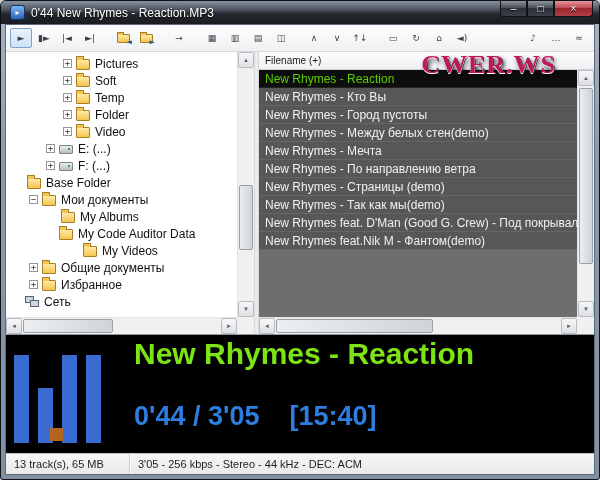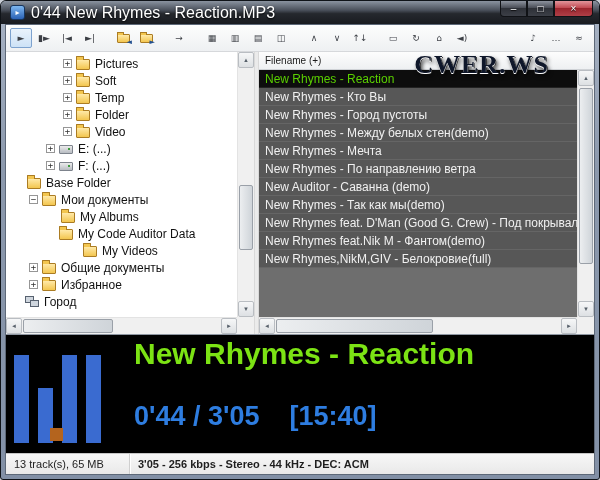--- a/index.html
+++ b/index.html
@@ -8,21 +8,21 @@
 
   .window{width:600px;height:480px;border:1px solid #0f1318;border-radius:6px 6px 3px 3px;
     background:linear-gradient(180deg,#a9b4c5,#8c99ad 35%,#8290a6);display:flex;flex-direction:column;overflow:hidden;}
 
   
   .titlebar{height:23px;flex:none;display:flex;align-items:center;padding:0 6px 0 9px;
     background:linear-gradient(#8a93a0 0%,#4a505b 40%,#25282e 55%,#191b20 100%);border-radius:5px 5px 0 0;}
   .app-icon{width:15px;height:15px;flex:none;border-radius:3px;margin-right:6px;
     background:linear-gradient(#7db7f0,#2b62b4);border:1px solid #16355e;display:flex;align-items:center;justify-content:center;}
   .app-icon span{color:#fff;font-size:8px;line-height:1;}
-  .title-text{color:#fff;font-size:16px;text-shadow:0 1px 2px #000;flex:1;white-space:nowrap;overflow:hidden;}
+  .title-text{color:#fff;font-size:12px;text-shadow:0 1px 2px #000;flex:1;white-space:nowrap;overflow:hidden;}
   .win-controls{display:flex;margin-left:8px;align-self:flex-start;}
   .win-btn{width:27px;height:16px;padding:0;font-size:10px;line-height:1;color:#fff;cursor:default;
     background:linear-gradient(#8d939e,#4a4e57 45%,#2e3138 50%,#3c3f47);border:1px solid #101216;border-top:none;
     display:flex;align-items:center;justify-content:center;text-shadow:0 1px 1px #000;}
   .win-btn.min{border-radius:0 0 0 4px;}
   .win-btn.close{width:39px;background:linear-gradient(#e2959b,#c14a52 45%,#9c262e 50%,#af3f47);border-radius:0 0 4px 0;}
 
   
   .app-body{flex:1;margin:0 4px 4px;display:flex;flex-direction:column;border:1px solid #5d6878;background:#f0f0f0;min-height:0;}
 
@@ -76,38 +76,38 @@
   .sb-btn{flex:none;display:flex;align-items:center;justify-content:center;color:#57606a;
     background:linear-gradient(#f6f7f8,#dde0e3);border:1px solid #b9bdc2;border-radius:2px;}
   .vscroll .sb-btn{height:16px;width:100%;}
   .hscroll .sb-btn{width:16px;height:100%;}
   .sb-btn span{font-size:6px;line-height:1;}
   .sb-track{flex:1;position:relative;}
   .sb-thumb{position:absolute;background:linear-gradient(90deg,#eceef0,#cfd4d9);border:1px solid #9aa0a8;border-radius:2px;}
   .vscroll .sb-thumb{left:1px;right:1px;}
   .hscroll .sb-thumb{top:1px;bottom:1px;}
 
-  .watermark{position:absolute;top:-2px;right:45px;z-index:5;pointer-events:none;
-    font-family:"Liberation Serif",serif;font-weight:bold;font-size:26px;letter-spacing:1px;color:#0f172a;
+  .watermark{position:absolute;top:-2px;right:38px;z-index:5;pointer-events:none;
+    font-family:"Liberation Serif",serif;font-weight:bold;font-size:26px;letter-spacing:1px;color:#be185d;
     text-shadow:0 1px 0 #fff,1px 1px 0 #3a3a3a,2px 3px 4px rgba(0,0,0,.85);}
 
   
   .display{height:118px;flex:none;position:relative;background:#000;}
   .bars{position:absolute;left:8px;top:8px;bottom:10px;display:flex;align-items:flex-end;gap:9px;}
   .bar{width:15px;background:var(--bar-color,#3a6bd0);}
   .marker{position:absolute;left:44px;bottom:12px;width:13px;height:13px;background:var(--marker-color,#b4641e);}
   .disp-title{position:absolute;left:128px;top:2px;font-size:30px;font-weight:bold;color:var(--title-color,#7ce314);white-space:nowrap;}
   .disp-time{position:absolute;left:128px;top:66px;font-size:27px;font-weight:bold;color:var(--time-color,#2e7de0);display:flex;gap:30px;white-space:nowrap;}
 
   
   .statusbar{height:21px;flex:none;display:flex;align-items:stretch;font-size:11px;color:#1e1e1e;
     background:linear-gradient(#f7f7f7,#e9e9e9);border-top:1px solid #c6c6c6;}
   .status-cell{display:flex;align-items:center;padding:0 8px;border-right:1px solid #cfcfcf;box-shadow:1px 0 0 #fff;white-space:nowrap;}
   .status-cell.first{width:124px;flex:none;}
-  .status-cell.rest{flex:1;border-right:none;box-shadow:none;font-weight:bold;}
+  .status-cell.rest{flex:1;border-right:none;box-shadow:none;}
 </style>
 </head>
 <body>
 
 <div class="window">
 
   <div class="titlebar">
     <span class="app-icon">
         <span>▸</span>
       </span>
@@ -227,21 +227,21 @@
               <span class="tlabel">Общие документы</span>
             </div>
             <div class="tree-row" style="padding-left: 23px;">
               <span class="expander">+</span>
               <span class="ticon folder"></span>
               <span class="tlabel">Избранное</span>
             </div>
             <div class="tree-row" style="padding-left: 6px;">
               <span class="expander empty"></span>
               <span class="ticon network"></span>
-              <span class="tlabel">Город</span>
+              <span class="tlabel">Сеть</span>
             </div>
           </div>
         <div class="vscroll">
           <div class="sb-btn">
               <span>▲</span>
             </div>
           <div class="sb-track">
             <div class="sb-thumb" style="top:50%;height:28%;"></div>
           </div>
           <div class="sb-btn">
@@ -268,25 +268,24 @@
         <div class="list-header">
           <span>Filename (+)</span>
         </div>
         <div class="list-rows">
             <div class="file-row selected">New Rhymes - Reaction</div>
             <div class="file-row">New Rhymes - Кто Вы</div>
             <div class="file-row">New Rhymes - Город пустоты</div>
             <div class="file-row">New Rhymes - Между белых стен(demo)</div>
             <div class="file-row">New Rhymes - Мечта</div>
             <div class="file-row">New Rhymes - По направлению ветра</div>
-            <div class="file-row">New Auditor - Саванна (demo)</div>
+            <div class="file-row">New Rhymes - Страницы (demo)</div>
             <div class="file-row">New Rhymes - Так как мы(demo)</div>
             <div class="file-row">New Rhymes feat. D'Man (Good G. Crew) - Под покрывалом</div>
             <div class="file-row">New Rhymes feat.Nik M - Фантом(demo)</div>
-            <div class="file-row">New Rhymes,NikM,GIV - Белокровие(full)</div>
           </div>
         <div class="vscroll">
           <div class="sb-btn">
               <span>▲</span>
             </div>
           <div class="sb-track">
             <div class="sb-thumb" style="top:2px;height:82%;"></div>
           </div>
           <div class="sb-btn">
               <span>▼</span>

